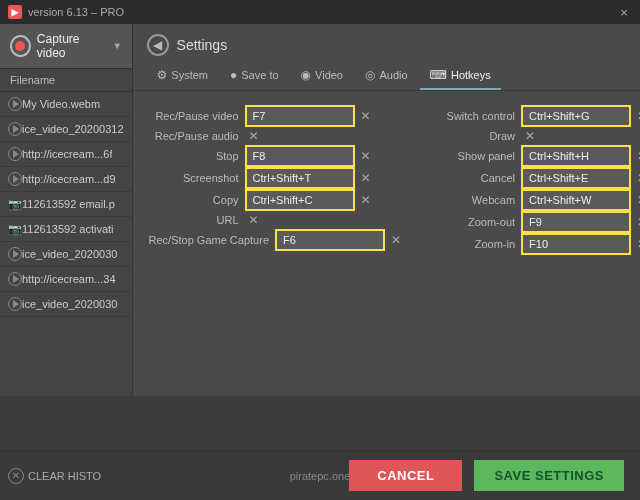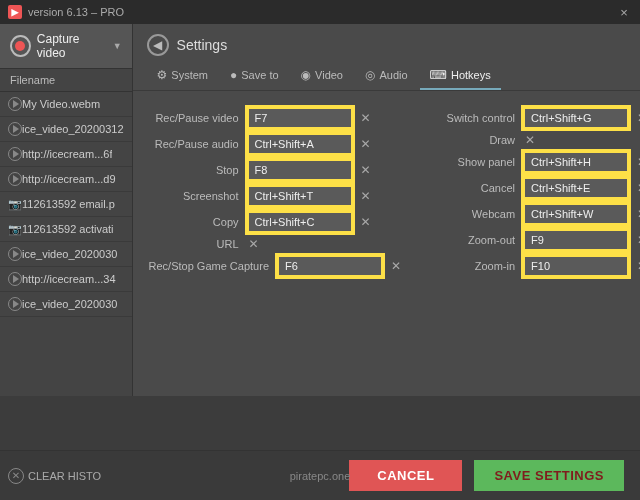--- a/index.html
+++ b/index.html
@@ -266,21 +266,21 @@
       text-align: right;
     }
     .hotkey-input-wrap {
       display: flex;
       align-items: center;
       gap: 2px;
       flex: 1;
     }
     .hotkey-input {
       background: #5a5a5a;
-      border: 4px solid #fde047;
+      border: 2px solid #fde047;
       color: #eee;
       font-size: 11px;
       padding: 3px 6px;
       min-width: 80px;
       max-width: 110px;
       outline: none;
     }
     .hotkey-clear {
       color: #aaa;
       cursor: pointer;
@@ -310,21 +310,21 @@
       color: white;
       border: none;
       padding: 8px 28px;
       font-size: 13px;
       font-weight: bold;
       cursor: pointer;
       letter-spacing: 0.5px;
     }
     #save-btn {
       background: #5cb85c;
-      color: #7f1d1d;
+      color: #14532d;
       border: none;
       padding: 8px 20px;
       font-size: 13px;
       font-weight: bold;
       cursor: pointer;
       letter-spacing: 0.5px;
     }
 
     
     #watermark {
@@ -460,21 +460,20 @@
             <div class="hotkey-row">
               <span class="hotkey-label">Rec/Pause video</span>
               <div class="hotkey-input-wrap">
                 <input type="text" class="hotkey-input" value="F7" style="">
                 <button class="hotkey-clear">✕</button>
               </div>
             </div>
             <div class="hotkey-row">
               <span class="hotkey-label">Rec/Pause audio</span>
               <div class="hotkey-input-wrap">
-                <input type="text" class="hotkey-input" value="Ctrl+Shift+A" style="">
                 <button class="hotkey-clear">✕</button>
               </div>
             </div>
             <div class="hotkey-row">
               <span class="hotkey-label">Stop</span>
               <div class="hotkey-input-wrap">
                 <input type="text" class="hotkey-input" value="F8" style="">
                 <button class="hotkey-clear">✕</button>
               </div>
             </div>

